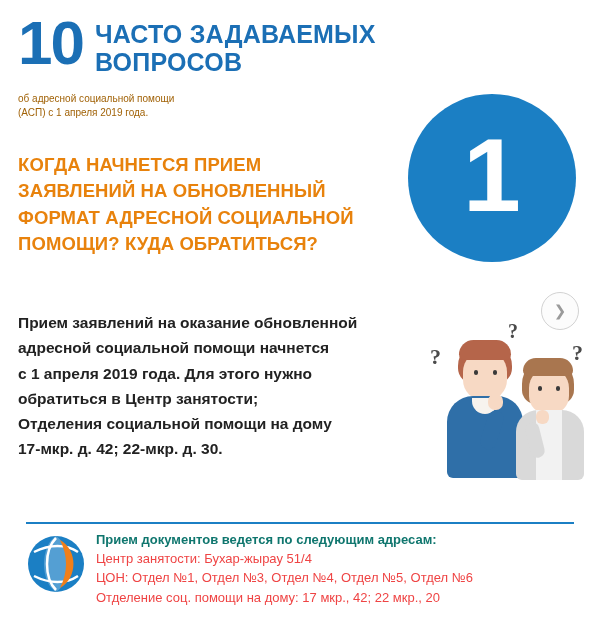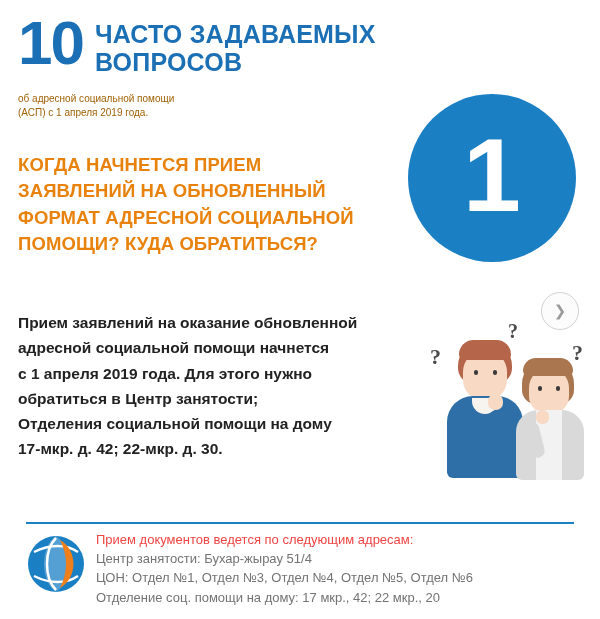--- a/index.html
+++ b/index.html
@@ -268,25 +268,26 @@
     height: 60px;
     margin-top: 6px;
     margin-right: 10px;
     flex: 0 0 60px;
   }
   .footer-text {
     padding-top: 2px;
   }
   .footer-line {
     font-size: 13px;
-    color: #737373;
+    color: #ef4444;
     line-height: 1.48;
   }
   .footer-line.first {
-    color: #ef4444;
+    color: #0f766e;
+    font-weight: bold;
   }
 </style>
 </head>
 <body>
 
 <div class="page">
 
   <div class="header">
     <div class="title-row">
       <div class="big-number">10</div>

